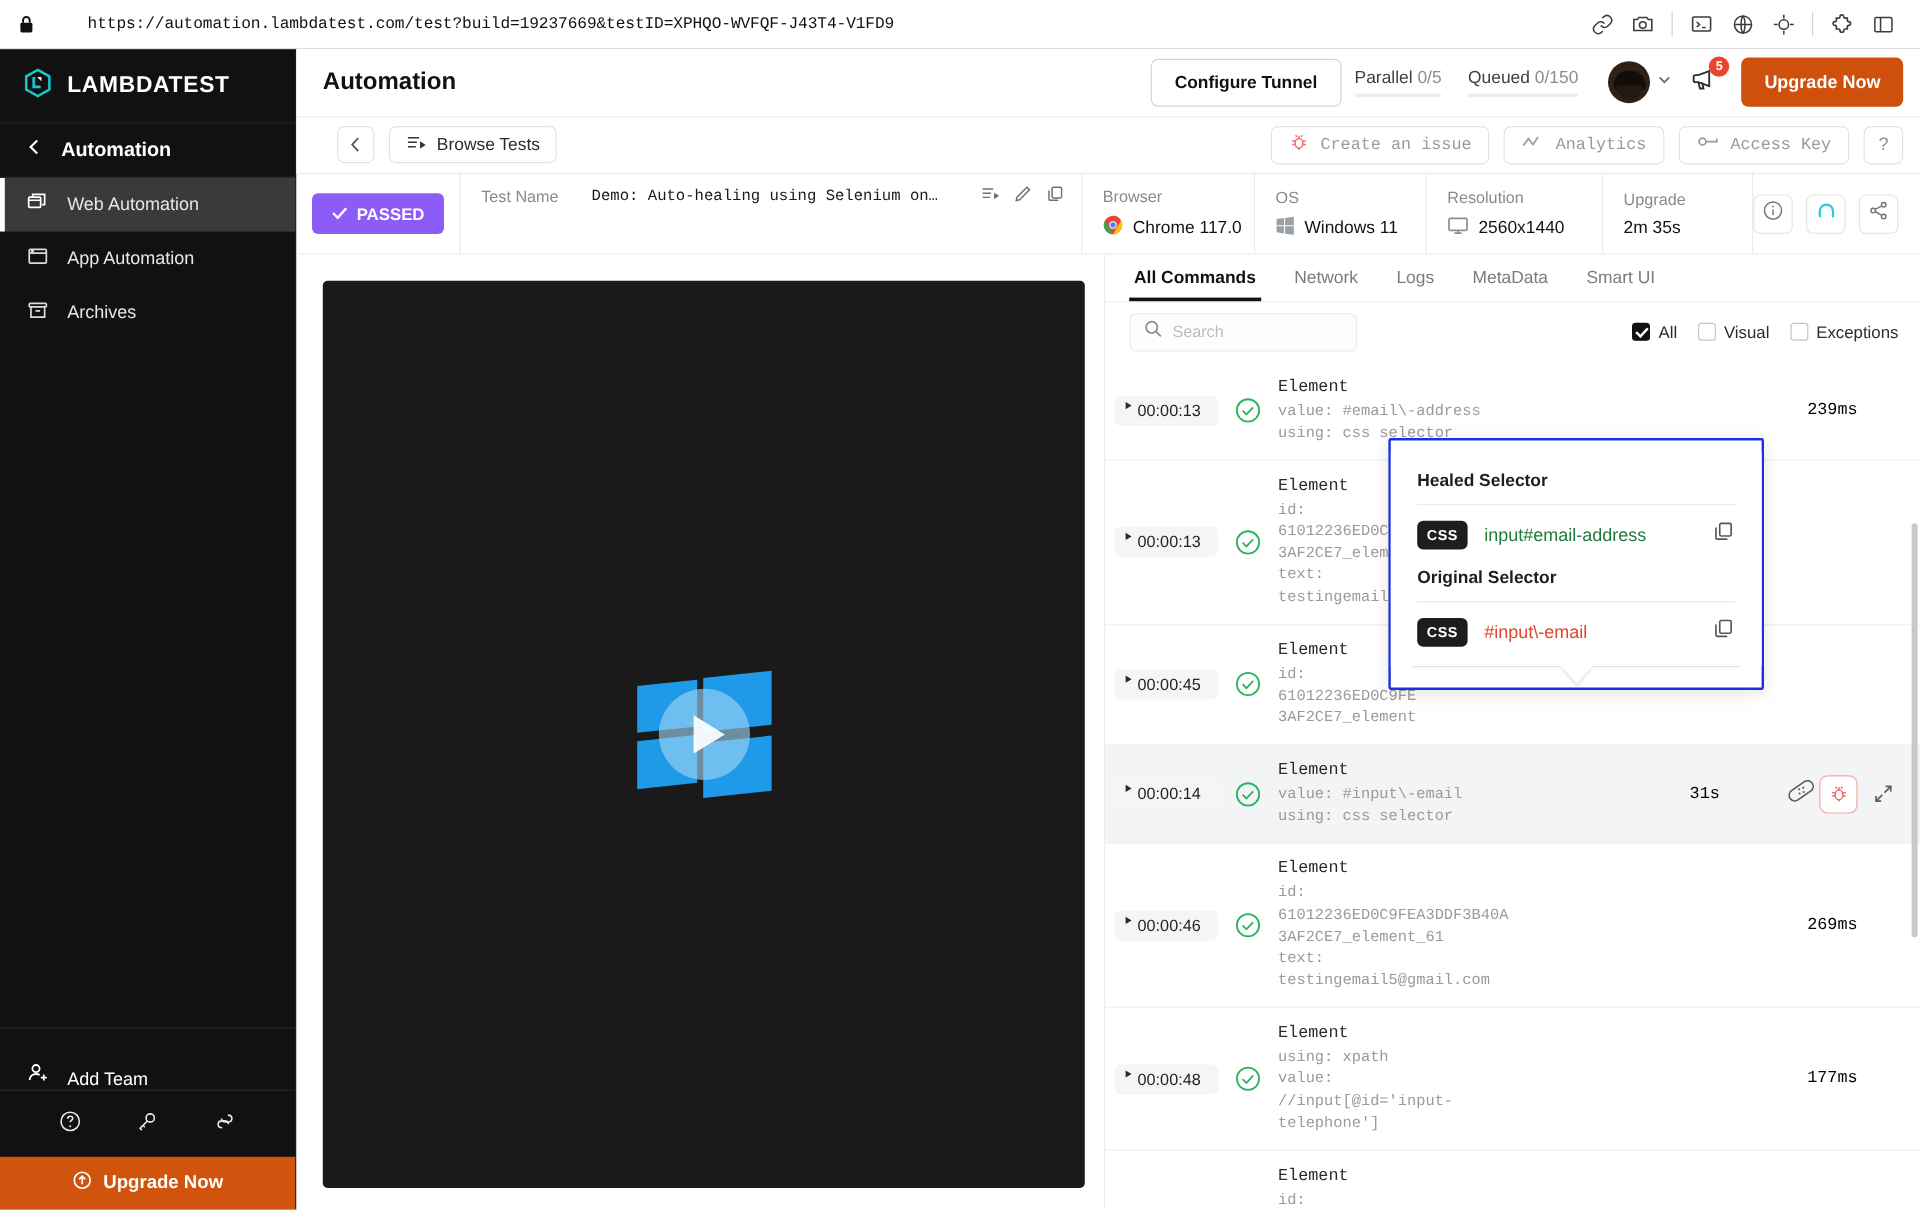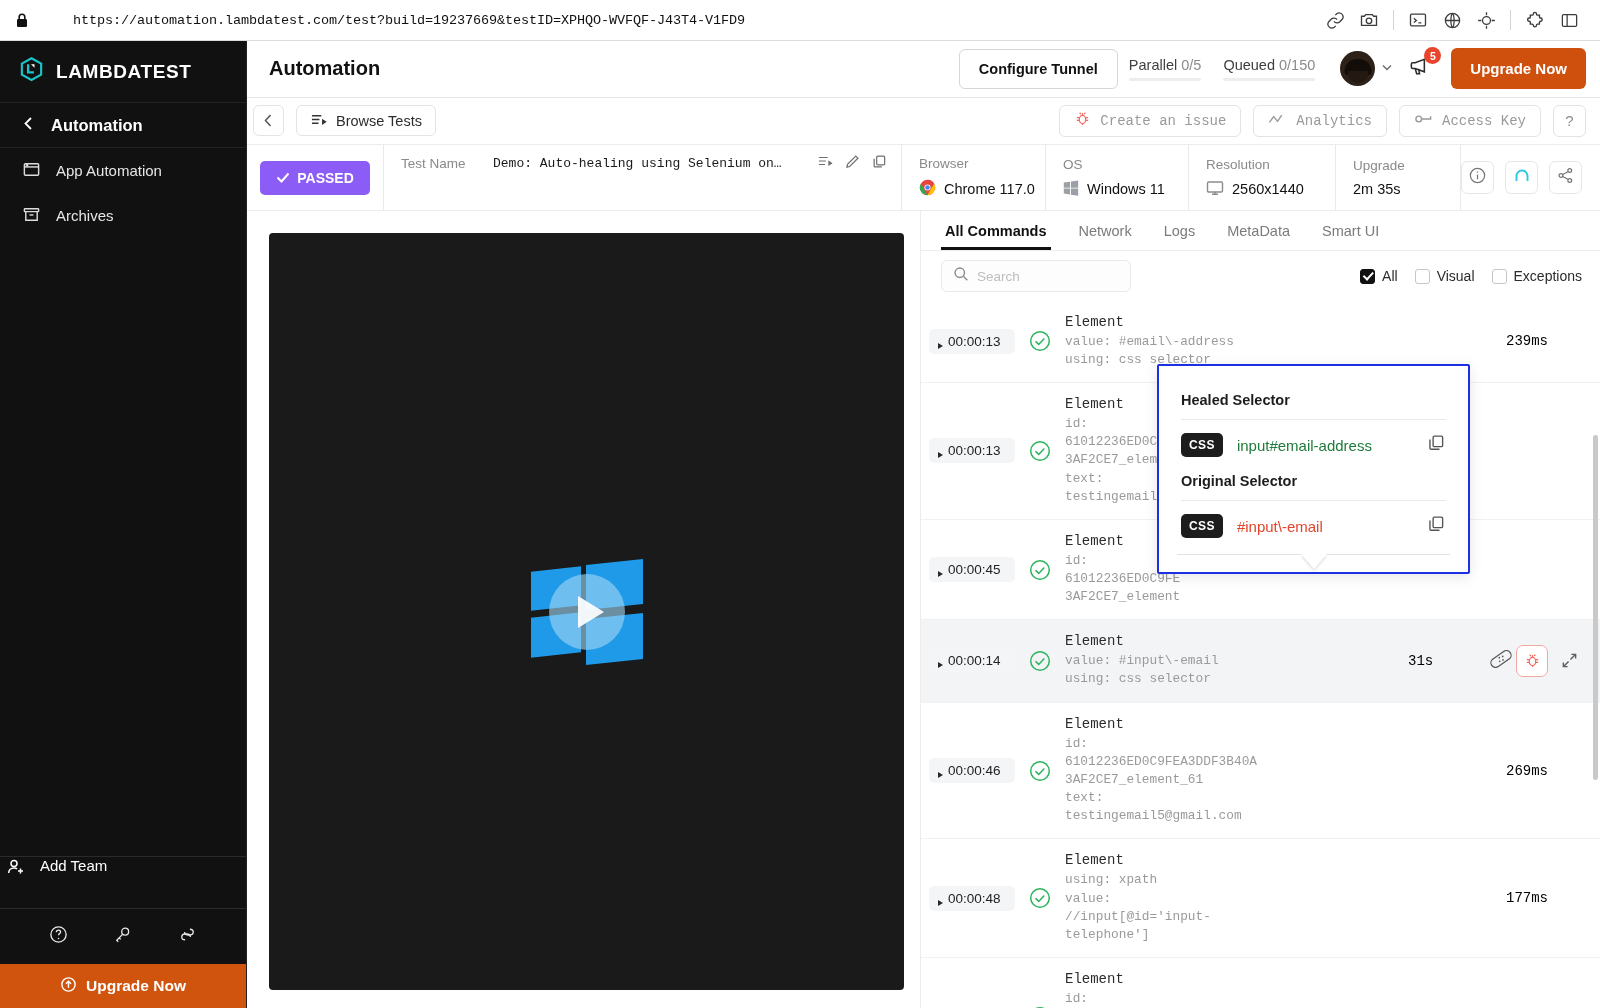--- a/index.html
+++ b/index.html
@@ -40,21 +40,21 @@
            border-bottom: 1px solid #232323; }
   #brand-name { font-size: 19px; font-weight: bold; letter-spacing: 0.6px; }
   #sb-header { height: 45px; display: flex; align-items: center; gap: 16px; padding-left: 22px;
                border-bottom: 1px solid #232323; }
   #sb-header .t { font-size: 16.5px; font-weight: bold; }
   .sb-item { height: 45px; display: flex; align-items: center; gap: 15px; padding-left: 22px;
              font-size: 15px; color: #e6e6e6; cursor: pointer; }
   .sb-item.active { background: #3a3a3a; box-shadow: inset 4px 0 0 #ffffff; }
   .sb-item svg { flex: 0 0 auto; }
   #sb-spacer { flex: 1 1 auto; }
-  #add-team { height: 52px; display: flex; align-items: flex-start; gap: 14px; padding-left: 6px;
+  #add-team { height: 52px; display: flex; align-items: flex-end; gap: 14px; padding-left: 22px;
               font-size: 15px; border-top: 1px solid #2a2a2a; cursor: pointer; }
   #sb-tools { height: 56px; display: flex; align-items: center; justify-content: space-around;
               padding: 0 26px; border-top: 1px solid #2a2a2a; }
   #sb-tools .ti { cursor: pointer; color: #e8e8e8; }
   #sb-upgrade { height: 44px; background: #d1540e; display: flex; align-items: center;
                 justify-content: center; gap: 9px; font-size: 15.5px; font-weight: bold; cursor: pointer; }
 
   
   #main { flex: 1 1 auto; display: flex; flex-direction: column; min-width: 0; background: #fff; }
 
@@ -81,21 +81,21 @@
                    width: 21px; height: 12px; background: #241812; border-radius: 0 0 11px 11px; }
   #notif { position: relative; margin-left: 14px; cursor: pointer; }
   #notif-badge { position: absolute; top: -7px; right: -8px; background: #e8452c; color: #fff;
                  font-size: 10.5px; font-weight: bold; border-radius: 50%;
                  width: 17px; height: 17px; display: flex; align-items: center; justify-content: center; }
   #upgrade-now-top { margin-left: 18px; background: #cf4f0d; color: #fff; font-size: 15px;
                      font-weight: bold; padding: 12px 19px; border-radius: 6px; cursor: pointer;
                      white-space: nowrap; }
 
   
-  #subbar { height: 52px; display: flex; align-items: center; padding: 0 14px 0 6px;
+  #subbar { height: 52px; display: flex; align-items: center; padding: 0 14px 0 34px;
             border-bottom: 1px solid #ececec; background: #fff; }
   .btn-out { border: 1px solid #e3e3e3; border-radius: 6px; background: #fff; cursor: pointer;
              display: flex; align-items: center; justify-content: center; }
   #back-btn { width: 31px; height: 31px; color: #555; }
   #browse-tests { height: 31px; padding: 0 13px; gap: 9px; font-size: 14.5px; color: #2c2c2c;
                   margin-left: 12px; }
   #subbar-right { margin-left: auto; display: flex; align-items: center; gap: 12px; }
   .sb-btn { height: 32px; padding: 0 14px; gap: 9px; font-size: 14px; color: #9a9a9a;
             font-family: "Liberation Mono", monospace; white-space: nowrap; }
   #help-btn { width: 33px; height: 32px; font-size: 15px; color: #8d8d8d; }
@@ -170,21 +170,21 @@
   .box.on { background: #111; border-color: #111; }
   .box.on::after { content: ""; width: 4px; height: 8px; border: solid #fff; border-width: 0 2px 2px 0;
                    transform: rotate(43deg) translate(-0.5px,-1px); }
 
   #loglist { flex: 1 1 auto; overflow: hidden; position: relative; }
   .logrow { display: flex; align-items: flex-start; padding: 13px 18px 13px 0;
             border-bottom: 1px solid #f1f1f1; min-height: 64px; }
   .logrow.sel { background: #f3f4f6; }
   .ts { flex: 0 0 86px; margin-left: 8px; background: #f4f5f7; border-radius: 5px;
         font-size: 13.5px; color: #232323; padding: 5px 0 5px 9px; display: flex;
-        align-items: flex-end; gap: 5px; align-self: center; }
+        align-items: flex-start; gap: 5px; align-self: center; }
   .ts .caret { width: 0; height: 0; border-left: 5px solid #2a2a2a;
                border-top: 3.5px solid transparent; border-bottom: 3.5px solid transparent; }
   .statusic { flex: 0 0 50px; display: flex; justify-content: center; align-self: center; }
   .cmd { flex: 1 1 auto; min-width: 0; font-family: "Liberation Mono", monospace; }
   .cmd .title { font-size: 14px; color: #2b2b2b; margin-bottom: 3px; }
   .cmd .det { font-size: 12.8px; color: #9a9a9a; line-height: 1.42; word-break: break-all; }
   .dur { flex: 0 0 82px; font-size: 14px; color: #000000; font-family: "Liberation Mono", monospace;
          align-self: center; padding-left: 6px; }
   .rowic { flex: 0 0 auto; display: flex; align-items: center; gap: 2px; align-self: center; }
   .heal-ic { align-self: center; margin-left: 2px; }
@@ -290,20 +290,30 @@
 
     <div id="sb-header">
       <span>
         <svg width="13" height="15" viewBox="0 0 13 15" fill="none" stroke="#fff" stroke-width="1.8">
             <path d="M9 2L3.5 7.5 9 13"></path>
           </svg>
       </span>
       <span class="t">Automation</span>
     </div>
 
+    <div class="sb-item active">
+      <span>
+        <svg width="19" height="19" viewBox="0 0 20 20" fill="none" stroke="#fff" stroke-width="1.5">
+            <rect x="2" y="5.5" width="10.5" height="9" rx="1"></rect>
+            <path d="M5.5 5.5V3.2h10.5v9h-2.3"></path>
+            <path d="M2 8.3h10.5"></path>
+          </svg>
+      </span>
+      <span>Web Automation</span>
+    </div>
     <div class="sb-item">
       <span>
         <svg width="19" height="19" viewBox="0 0 20 20" fill="none" stroke="#dcdcdc" stroke-width="1.5">
             <rect x="2.5" y="4" width="15" height="12" rx="1"></rect>
             <path d="M2.5 7.3h15"></path>
             <circle cx="5.3" cy="5.6" r="0.7" fill="#dcdcdc"></circle>
           </svg>
       </span>
       <span>App Automation</span>
     </div>

